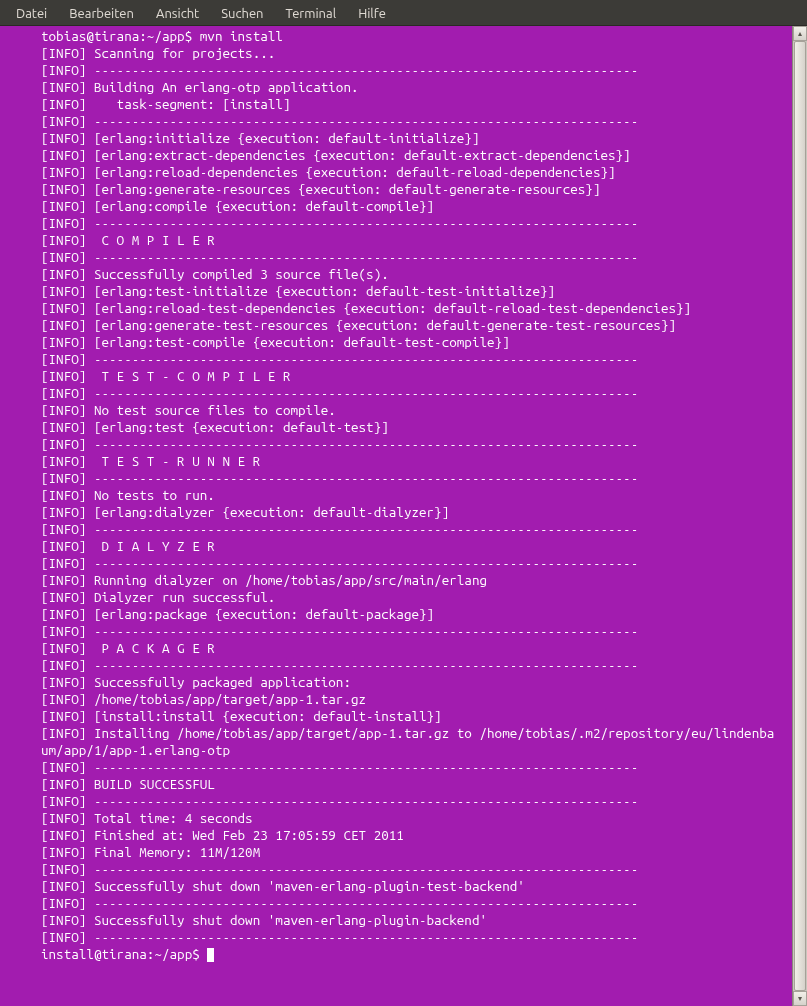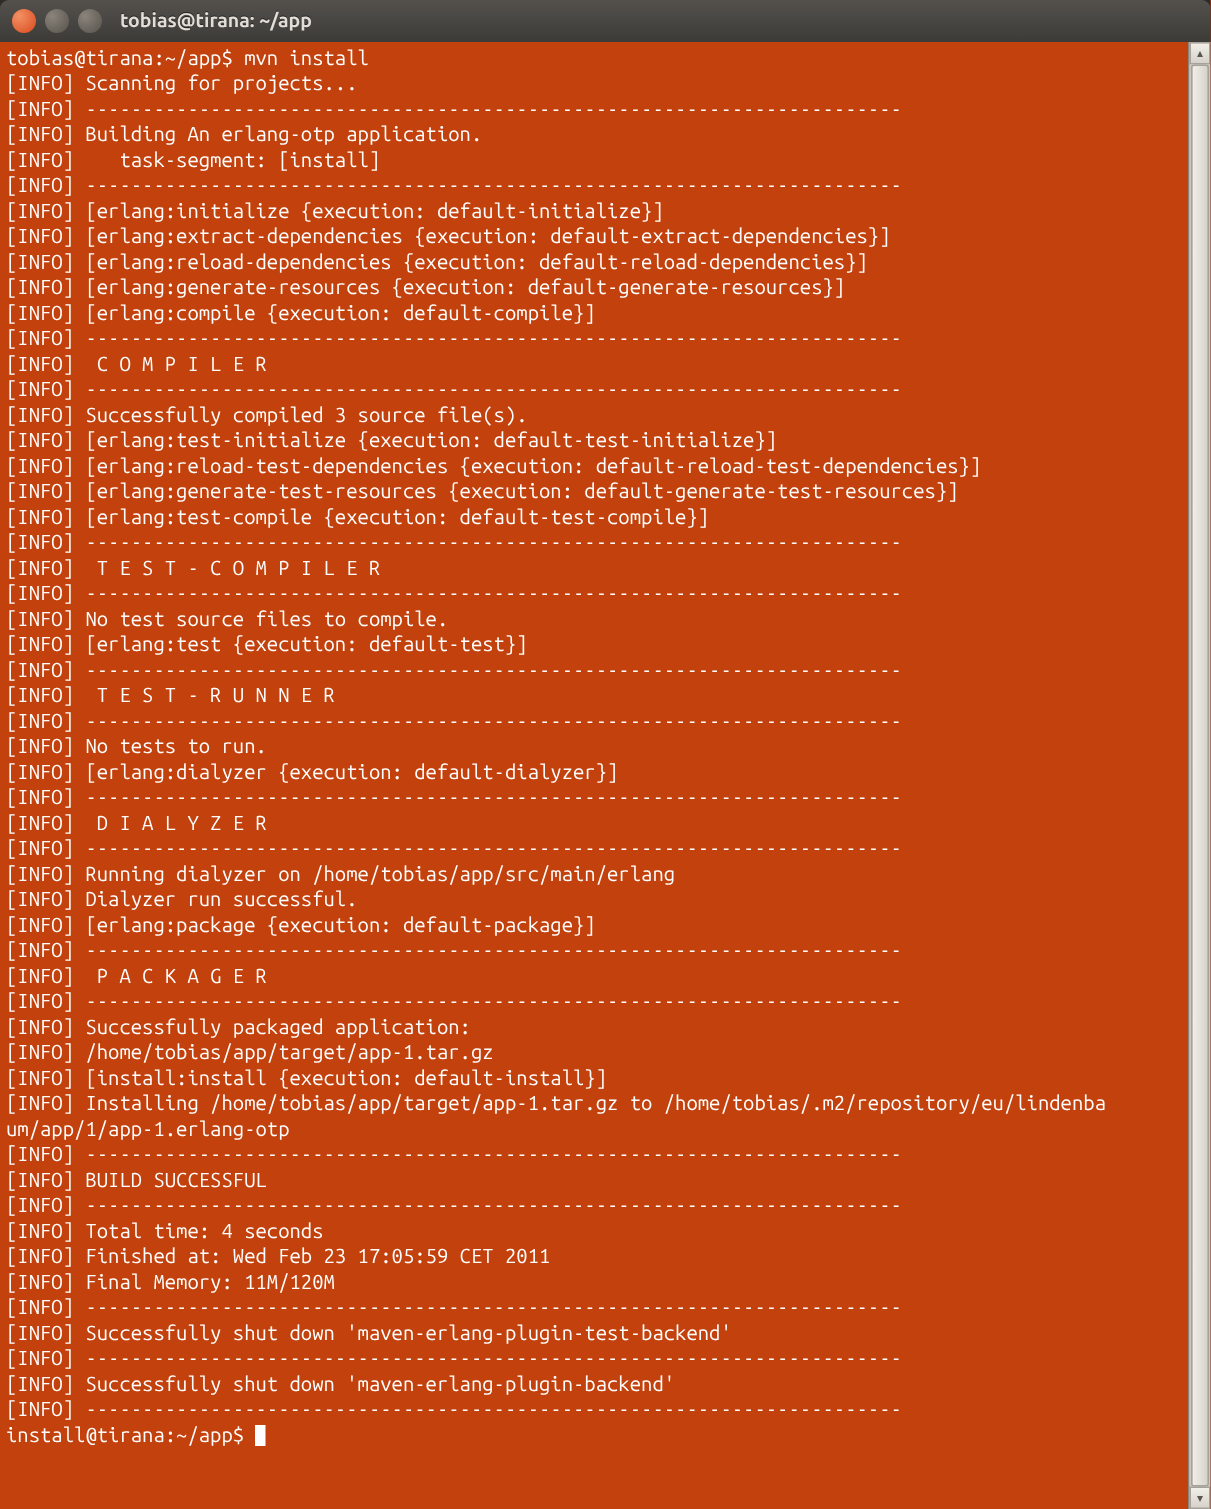--- a/index.html
+++ b/index.html
@@ -57,23 +57,24 @@
       border-bottom: 1px solid #2b2926;
     }
     .menu-item {
       color: #e0dbd4;
       font-size: 13px;
       padding: 3px 10px;
       cursor: default;
     }
     .terminal-area {
       flex: 1;
-      background: #c2410c;
+      background: #a21caf;
       display: flex;
       min-height: 0;
+      padding-left: 37px;
     }
     .terminal {
       flex: 1;
       color: #fff;
       font-family: "Ubuntu Mono", "DejaVu Sans Mono", "Liberation Mono", monospace;
       font-size: 13.5px;
       line-height: 17px;
       white-space: pre;
       padding: 2px 4px;
       overflow: hidden;
@@ -119,29 +120,29 @@
       width: 7px;
       height: 14px;
       background: #fff;
       vertical-align: text-bottom;
     }
   </style>
 </head>
 <body>
 
 <div class="window">
-  <div class="titlebar">
-    <div class="window-buttons">
-      <div class="wbtn close"></div>
-      <div class="wbtn min"></div>
-      <div class="wbtn max"></div>
-    </div>
-    <div class="title">tobias@tirana: ~/app</div>
+
+  <div class="menubar">
+    <div class="menu-item">Datei</div>
+    <div class="menu-item">Bearbeiten</div>
+    <div class="menu-item">Ansicht</div>
+    <div class="menu-item">Suchen</div>
+    <div class="menu-item">Terminal</div>
+    <div class="menu-item">Hilfe</div>
   </div>
-
 
   <div class="terminal-area">
     <div class="terminal" id="terminal-content">tobias@tirana:~/app$ mvn install
 [INFO] Scanning for projects...
 [INFO] ------------------------------------------------------------------------
 [INFO] Building An erlang-otp application.
 [INFO]    task-segment: [install]
 [INFO] ------------------------------------------------------------------------
 [INFO] [erlang:initialize {execution: default-initialize}]
 [INFO] [erlang:extract-dependencies {execution: default-extract-dependencies}]

